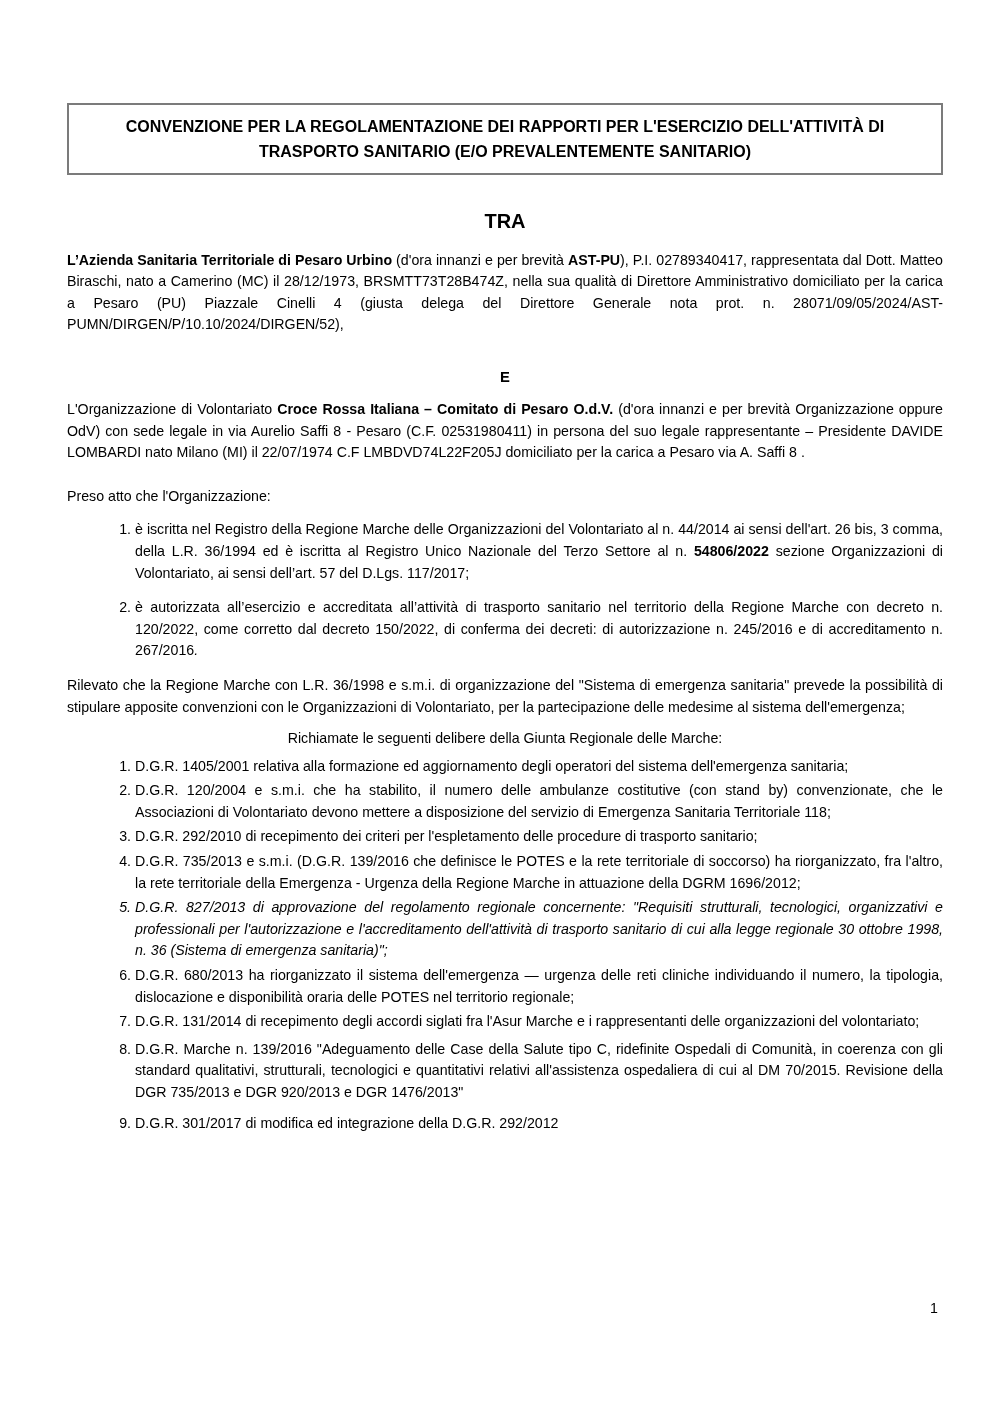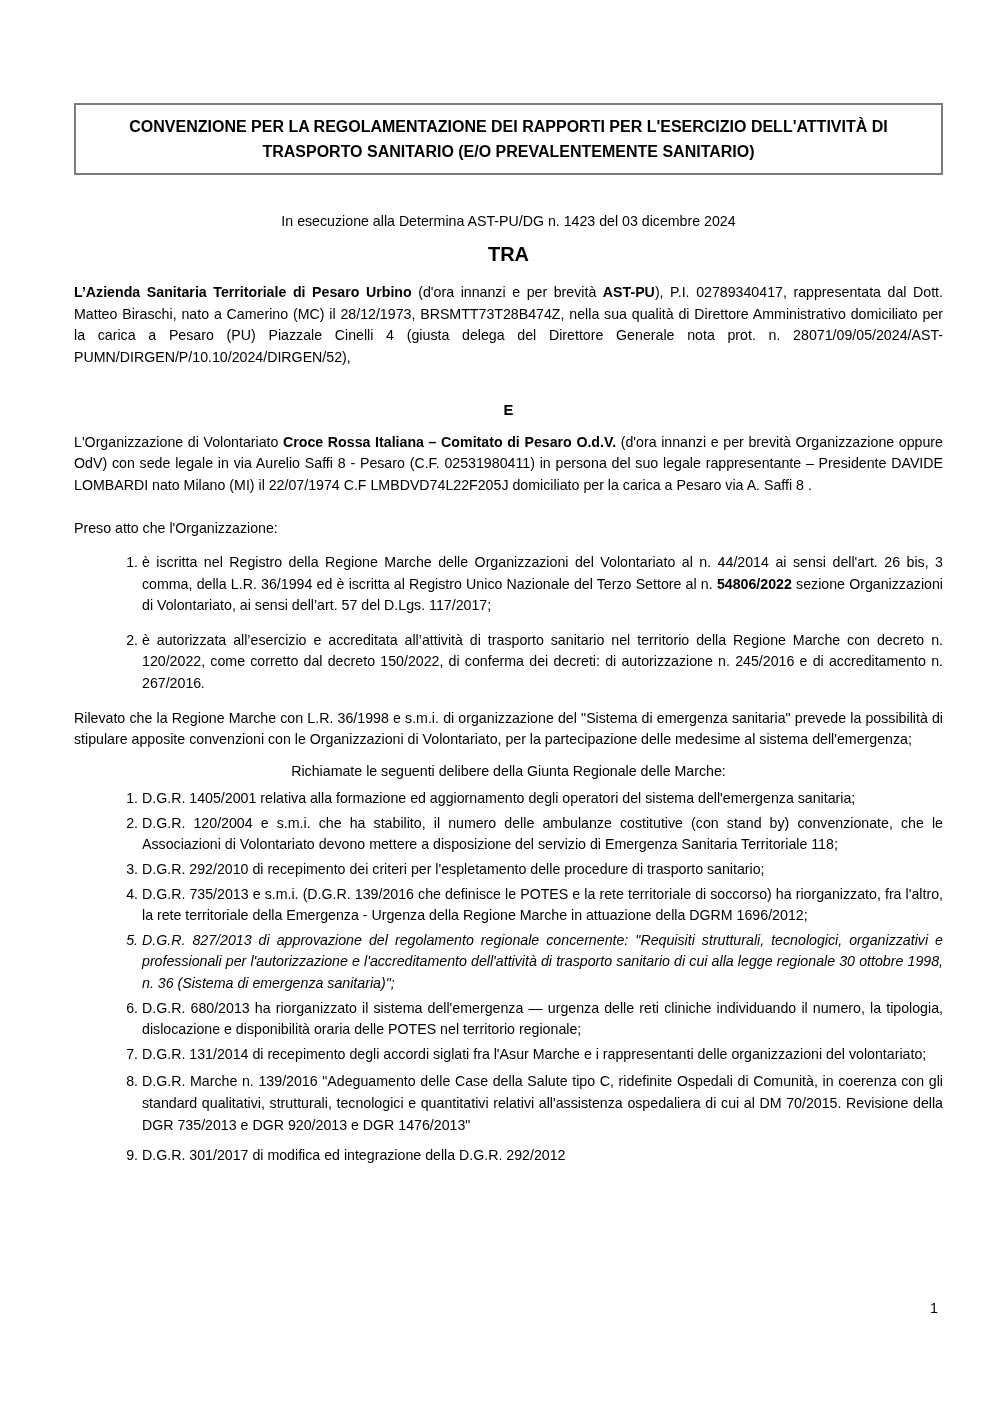--- a/index.html
+++ b/index.html
@@ -10,21 +10,20 @@
     height: 1414px;
     position: relative;
     overflow: hidden;
     font-family: "Liberation Sans", "DejaVu Sans", sans-serif;
     color: #000;
   }
   .page {
     position: absolute;
     inset: 0;
     padding: 103px 57px 0 67px;
-    margin-left: 7px;
   }
   .title-box {
     border: 2px solid #7b7b7b;
     padding: 9px 8px;
     margin-bottom: 36px;
   }
   .title-line {
     display: block;
     font-weight: bold;
     font-size: 16px;
@@ -79,21 +78,20 @@
 </head>
 <body>
 
 <div class="page">
 
   <div class="title-box">
     <span class="title-line">CONVENZIONE PER LA REGOLAMENTAZIONE DEI RAPPORTI PER L'ESERCIZIO DELL'ATTIVITÀ DI</span>
     <span class="title-line">TRASPORTO SANITARIO (E/O PREVALENTEMENTE SANITARIO)</span>
   </div>
 
-  <p class="body-text center exec-line">In esecuzione alla Determina AST-PU/DG n. 1423 del 03 dicembre 2024</p>
 
   <p class="body-text center tra-heading">TRA</p>
 
   <p class="body-text para para-party1"><b>L’Azienda Sanitaria Territoriale di Pesaro Urbino</b><span> (d'ora innanzi e per brevità </span><b>AST-PU</b><span>), P.I. 02789340417, rappresentata dal Dott. Matteo Biraschi, nato a Camerino (MC) il 28/12/1973, BRSMTT73T28B474Z, nella sua qualità di Direttore Amministrativo domiciliato per la carica a Pesaro (PU) Piazzale Cinelli 4 (giusta delega del Direttore Generale nota prot. n. 28071/09/05/2024/AST-PUMN/DIRGEN/P/10.10/2024/DIRGEN/52),</span></p>
 
   <p class="e-heading">E</p>
 
   <p class="body-text para para-party2"><span>L'Organizzazione di Volontariato </span><b>Croce Rossa Italiana – Comitato di Pesaro O.d.V.</b><span> (d'ora innanzi e per brevità Organizzazione oppure OdV) con sede legale in via Aurelio Saffi 8 - Pesaro (C.F. 02531980411) in persona del suo legale rappresentante – Presidente DAVIDE LOMBARDI nato Milano (MI) il 22/07/1974 C.F LMBDVD74L22F205J domiciliato per la carica a Pesaro via A. Saffi 8 .</span></p>
 
   <p class="body-text preso-heading">Preso atto che l'Organizzazione:</p>

